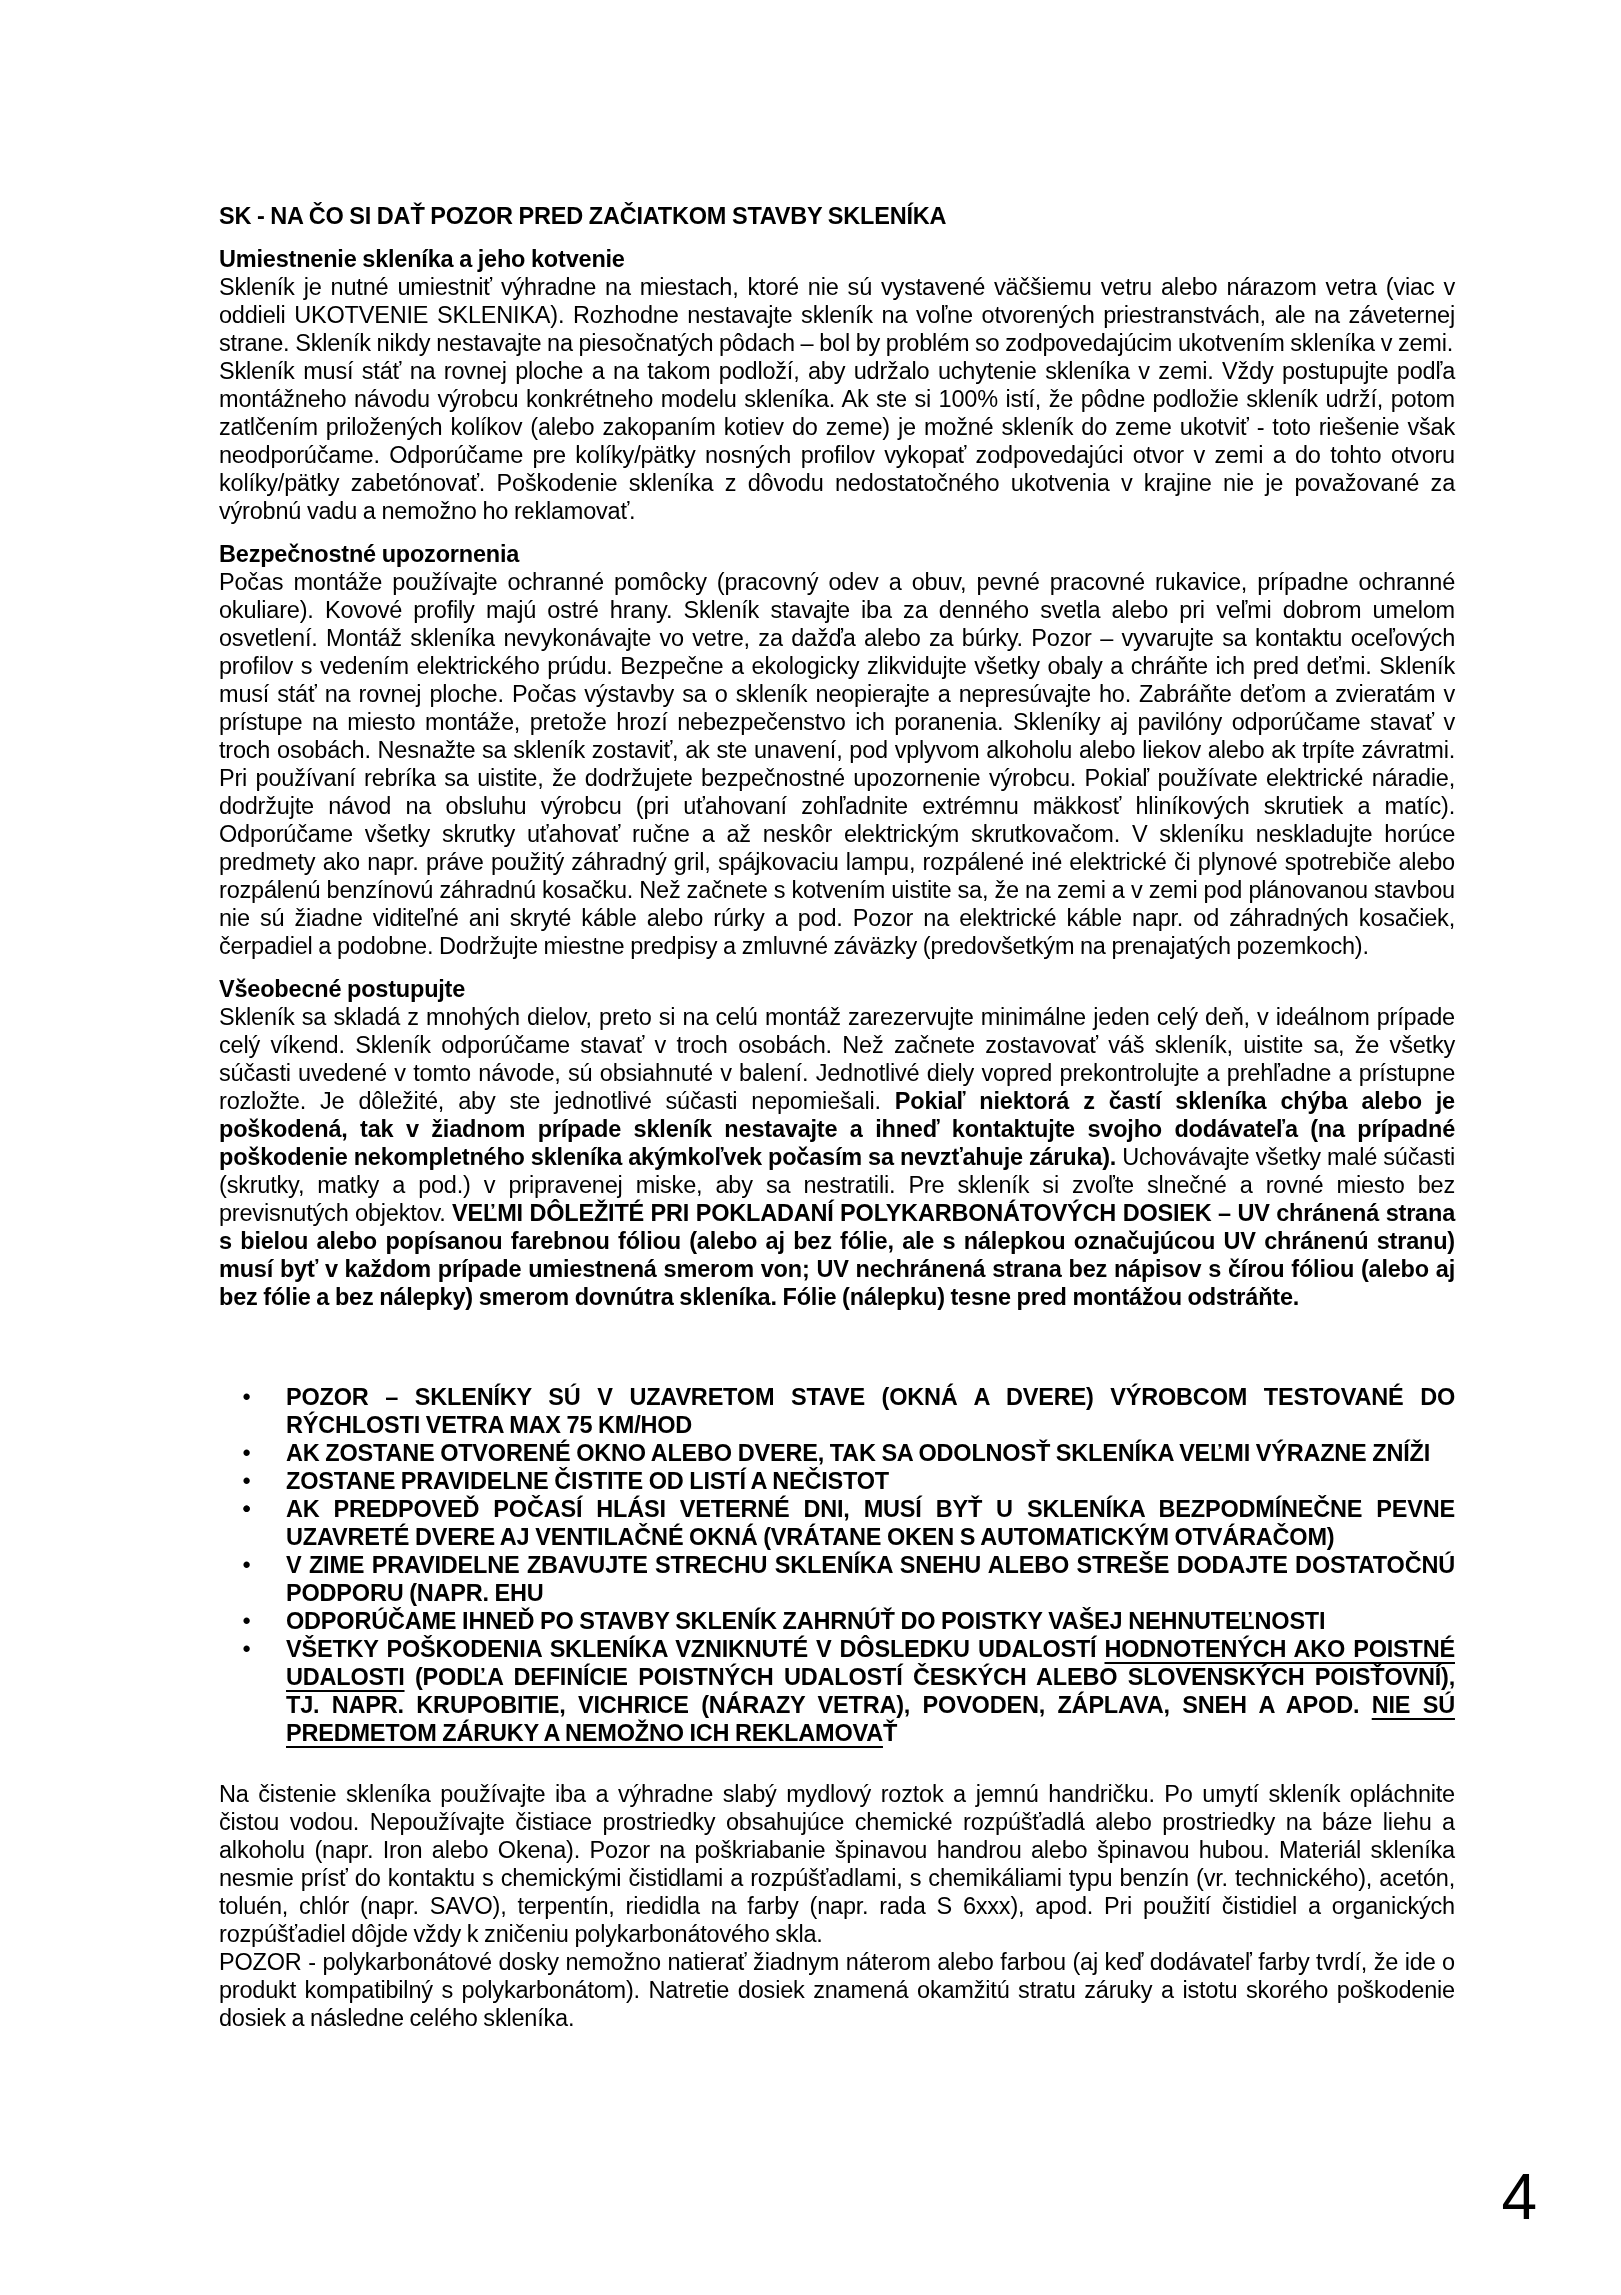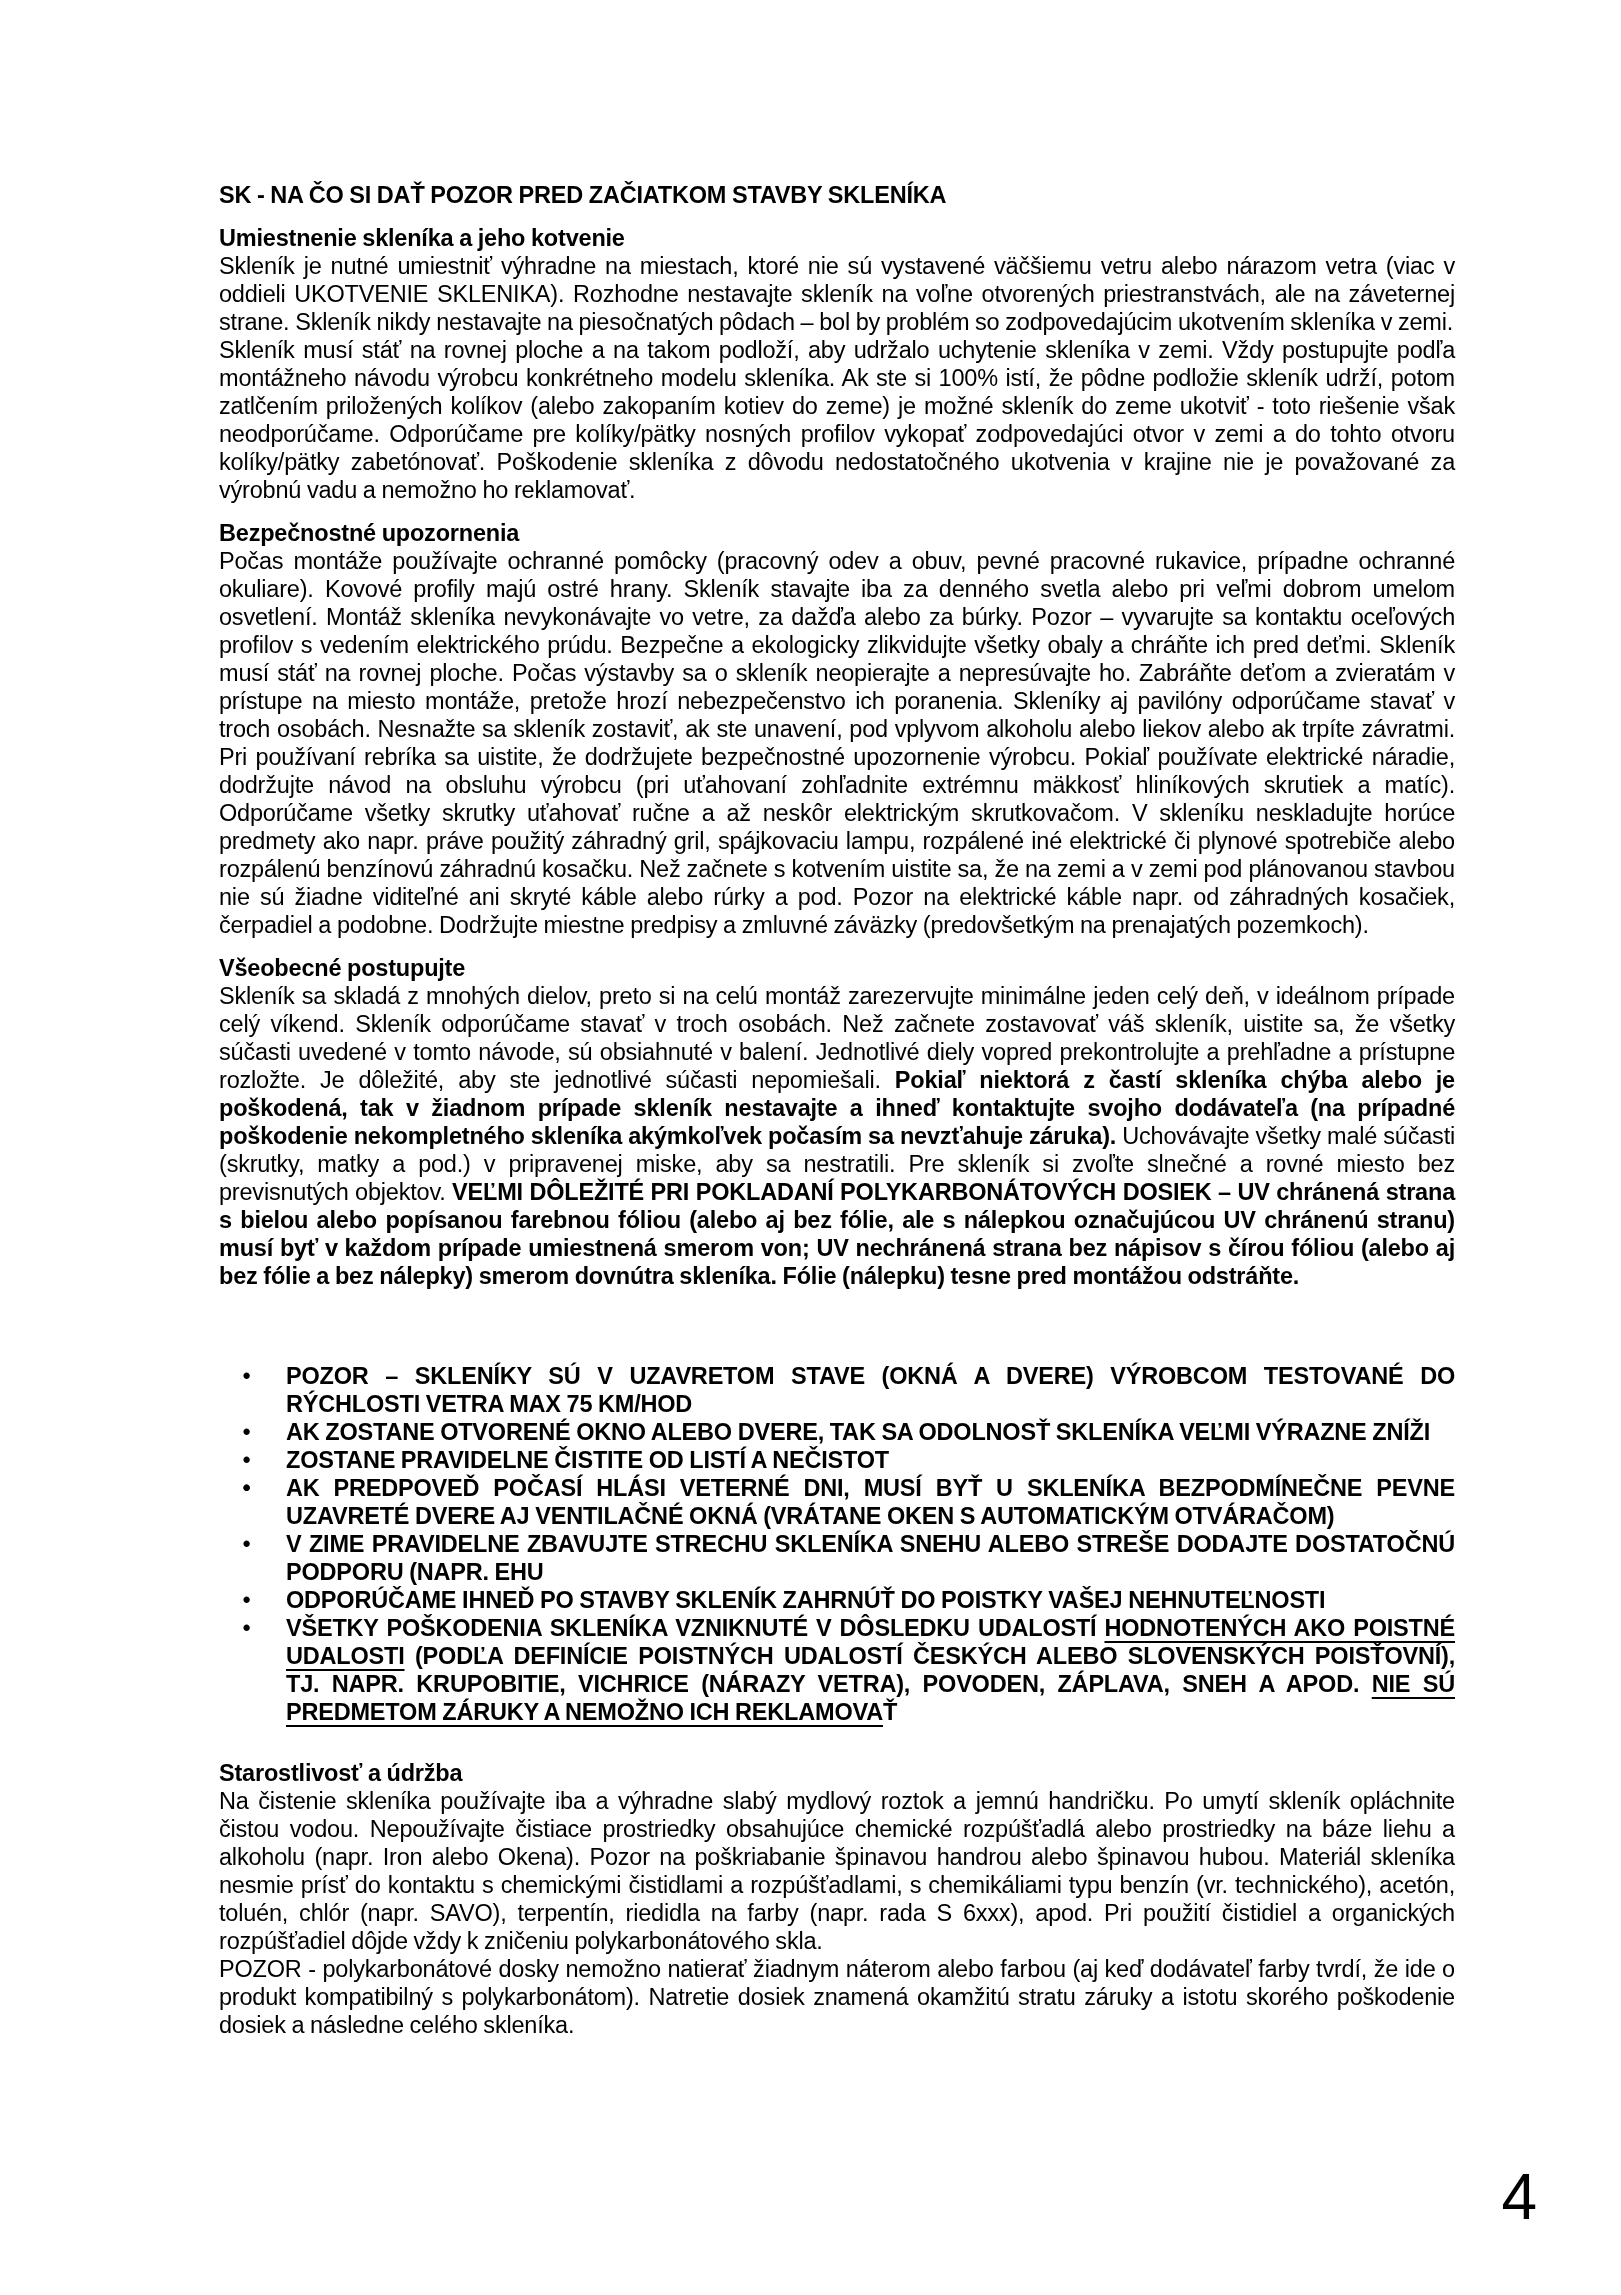--- a/index.html
+++ b/index.html
@@ -8,21 +8,21 @@
     width: 1621px;
     height: 2295px;
     background: #ffffff;
     overflow: hidden;
     font-family: "Liberation Sans", sans-serif;
     color: #000000;
   }
   .content {
     position: absolute;
     left: 219px;
-    top: 181px;
+    top: 202px;
     width: 1236px;
     font-size: 23.5px;
     line-height: 28px;
     letter-spacing: -0.2px;
     word-spacing: -0.6px;
   }
   .doc-title { font-weight: bold; }
   .heading   { font-weight: bold; margin-top: 15px; }
   .para      { text-align: justify; }
   .warn-line { font-weight: bold; }
@@ -91,21 +91,20 @@
       <div class="bullet-item">
         <span class="marker">•</span>
         <span><span>ODPORÚČAME IHNEĎ PO STAVBY SKLENÍK ZAHRNÚŤ DO POISTKY VAŠEJ NEHNUTEĽNOSTI</span></span>
       </div>
       <div class="bullet-item">
         <span class="marker">•</span>
         <span><span>VŠETKY POŠKODENIA SKLENÍKA VZNIKNUTÉ V DÔSLEDKU UDALOSTÍ </span><span class="seg-u">HODNOTENÝCH AKO POISTNÉ UDALOSTI</span><span> (PODĽA DEFINÍCIE POISTNÝCH UDALOSTÍ ČESKÝCH ALEBO SLOVENSKÝCH POISŤOVNÍ), TJ. NAPR. KRUPOBITIE, VICHRICE (NÁRAZY VETRA), POVODEN, ZÁPLAVA, SNEH A APOD. </span><span class="seg-u">NIE SÚ PREDMETOM ZÁRUKY A NEMOŽNO ICH REKLAMOVA</span><span>Ť</span></span>
       </div>
     </div>
 
-    <div class="heading" style="margin-top:0;">Starostlivosť a údržba</div>
     <div class="para">Na čistenie skleníka používajte iba a výhradne slabý mydlový roztok a jemnú handričku. Po umytí skleník opláchnite čistou vodou. Nepoužívajte čistiace prostriedky obsahujúce chemické rozpúšťadlá alebo prostriedky na báze liehu a alkoholu (napr. Iron alebo Okena). Pozor na poškriabanie špinavou handrou alebo špinavou hubou. Materiál skleníka nesmie prísť do kontaktu s chemickými čistidlami a rozpúšťadlami, s chemikáliami typu benzín (vr. technického), acetón, toluén, chlór (napr. SAVO), terpentín, riedidla na farby (napr. rada S 6xxx), apod. Pri použití čistidiel a organických rozpúšťadiel dôjde vždy k zničeniu polykarbonátového skla.</div>
     <div class="para">POZOR - polykarbonátové dosky nemožno natierať žiadnym náterom alebo farbou (aj keď dodávateľ farby tvrdí, že ide o produkt kompatibilný s polykarbonátom). Natretie dosiek znamená okamžitú stratu záruky a istotu skorého poškodenie dosiek a následne celého skleníka.</div>
 
   </div>
 
   <div class="page-number">4</div>
 </div>
 
 
 </body></html>

